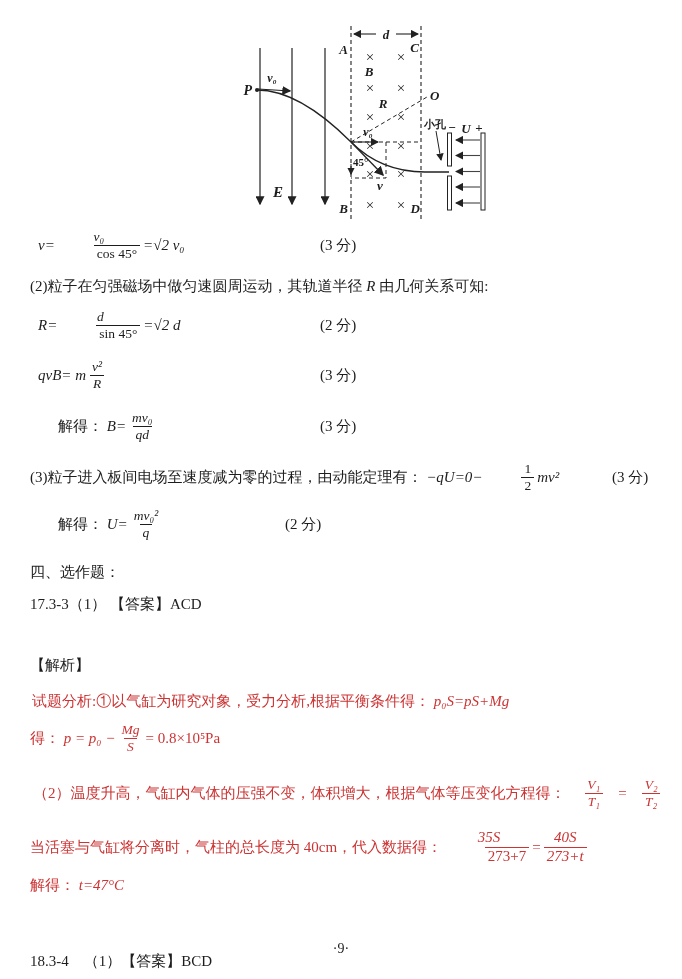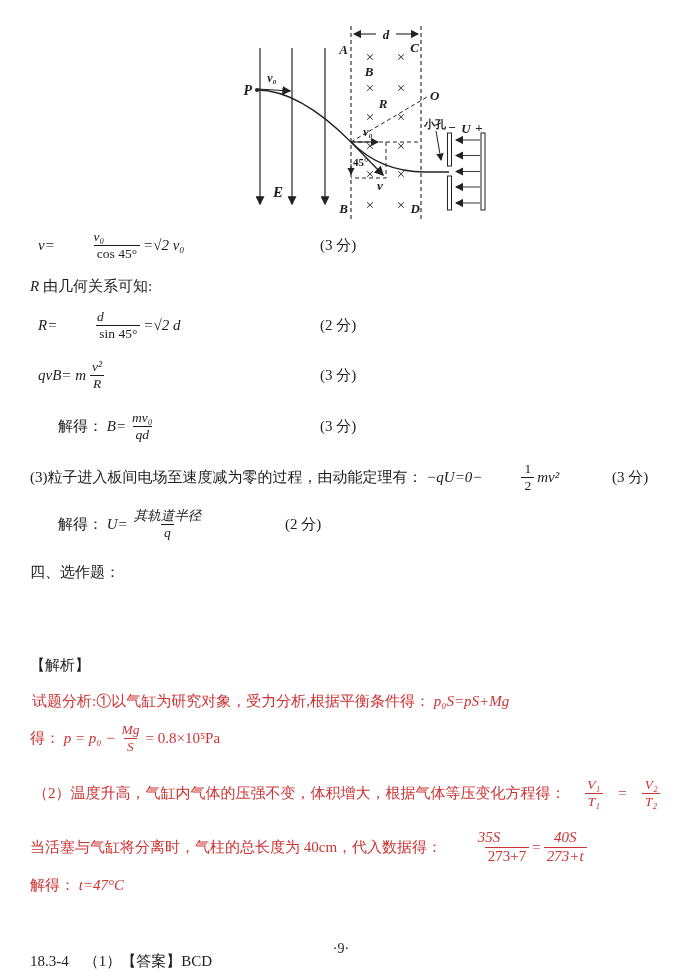--- a/index.html
+++ b/index.html
@@ -104,21 +104,21 @@
     <text class="it" x="238" y="121" font-size="13" text-anchor="middle">U</text>
     <text x="251" y="120" font-size="13" text-anchor="middle" font-weight="bold">+</text>
   </svg>
 
   <div class="line" style="left:38px;top:226px;height:38px;">
     <span class="math">v=</span><span class="frac"><span class="num math">v₀</span><span class="den upright">cos 45°</span></span><span class="math">=√2 v₀</span>
     <span class="score" style="left:282px;">(3 分)</span>
   </div>
 
   <div class="line" style="left:30px;top:277px;">
-    <span class="math">R</span><span> 由几何关系可知:</span>
+    <span>(2)粒子在匀强磁场中做匀速圆周运动，其轨道半径 </span><span class="math">R</span><span> 由几何关系可知:</span>
   </div>
 
   <div class="line" style="left:38px;top:305px;height:40px;">
     <span class="math">R=</span><span class="frac"><span class="num math">d</span><span class="den upright">sin 45°</span></span><span class="math">=√2 d</span>
     <span class="score" style="left:282px;">(2 分)</span>
   </div>
 
   <div class="line" style="left:38px;top:355px;height:40px;">
     <span class="math">qvB= m</span><span class="frac"><span class="num math">v²</span><span class="den math">R</span></span>
     <span class="score" style="left:282px;">(3 分)</span>
@@ -128,28 +128,31 @@
     <span>解得： </span><span class="math">B=</span><span class="frac"><span class="num math">mv₀</span><span class="den math">qd</span></span>
     <span class="score" style="left:262px;">(3 分)</span>
   </div>
 
   <div class="line" style="left:30px;top:457px;height:40px;">
     <span>(3)粒子进入板间电场至速度减为零的过程，由动能定理有： </span><span class="math">−qU=0−</span><span class="frac"><span class="num upright">1</span><span class="den upright">2</span></span><span class="math">mv²</span>
     <span class="score" style="left:582px;">(3 分)</span>
   </div>
 
   <div class="line" style="left:58px;top:502px;height:44px;">
-    <span>解得： </span><span class="math">U=</span><span class="frac"><span class="num math">其轨道半径</span><span class="den math">q</span></span>
+    <span>解得： </span><span class="math">U=</span><span class="frac"><span class="num math">mv₀²</span><span class="den math">q</span></span>
     <span class="score" style="left:227px;">(2 分)</span>
   </div>
 
   <div class="line" style="left:30px;top:563px;">
     <span>四、选作题：</span>
   </div>
 
+  <div class="line" style="left:30px;top:595px;">
+    <span>17.3-3（1） 【答案】ACD</span>
+  </div>
 
 
   <div class="line" style="left:30px;top:656px;">
     <span>【解析】</span>
   </div>
 
   <div class="line red" style="left:32px;top:692px;">
     <span>试题分析:①以气缸为研究对象，受力分析,根据平衡条件得： </span><span class="math">p₀S=pS+Mg</span>
   </div>
 

